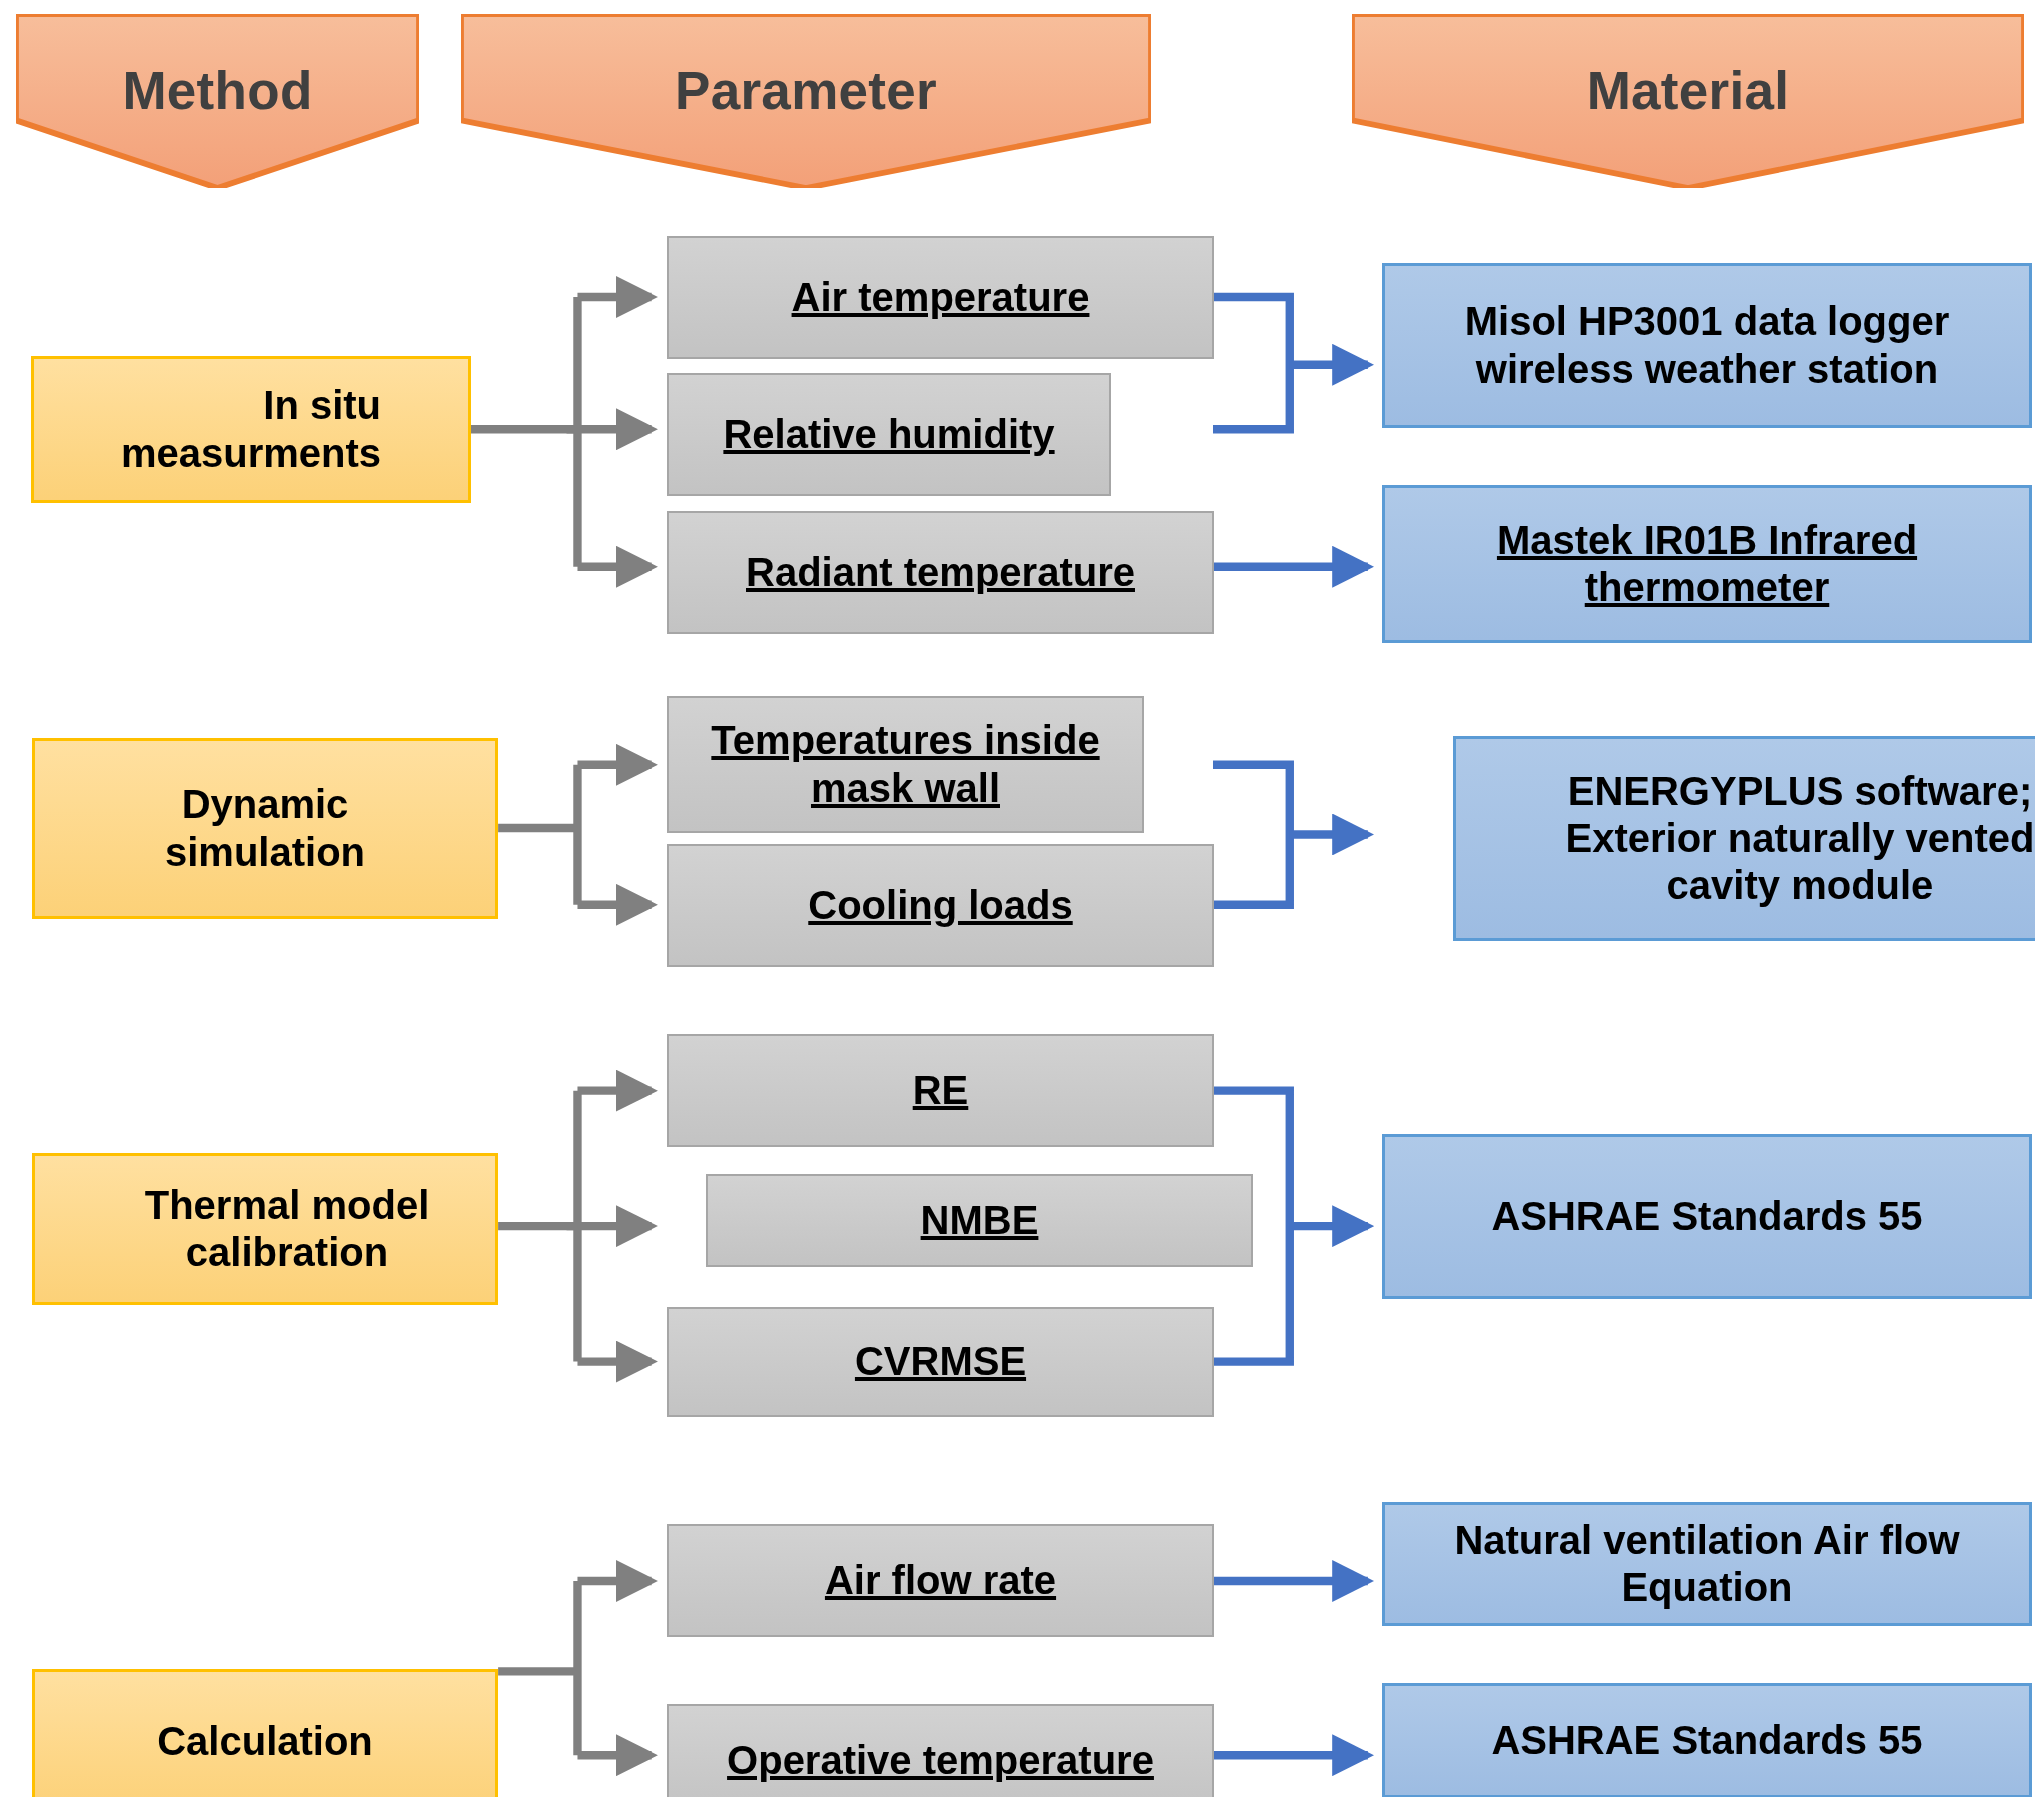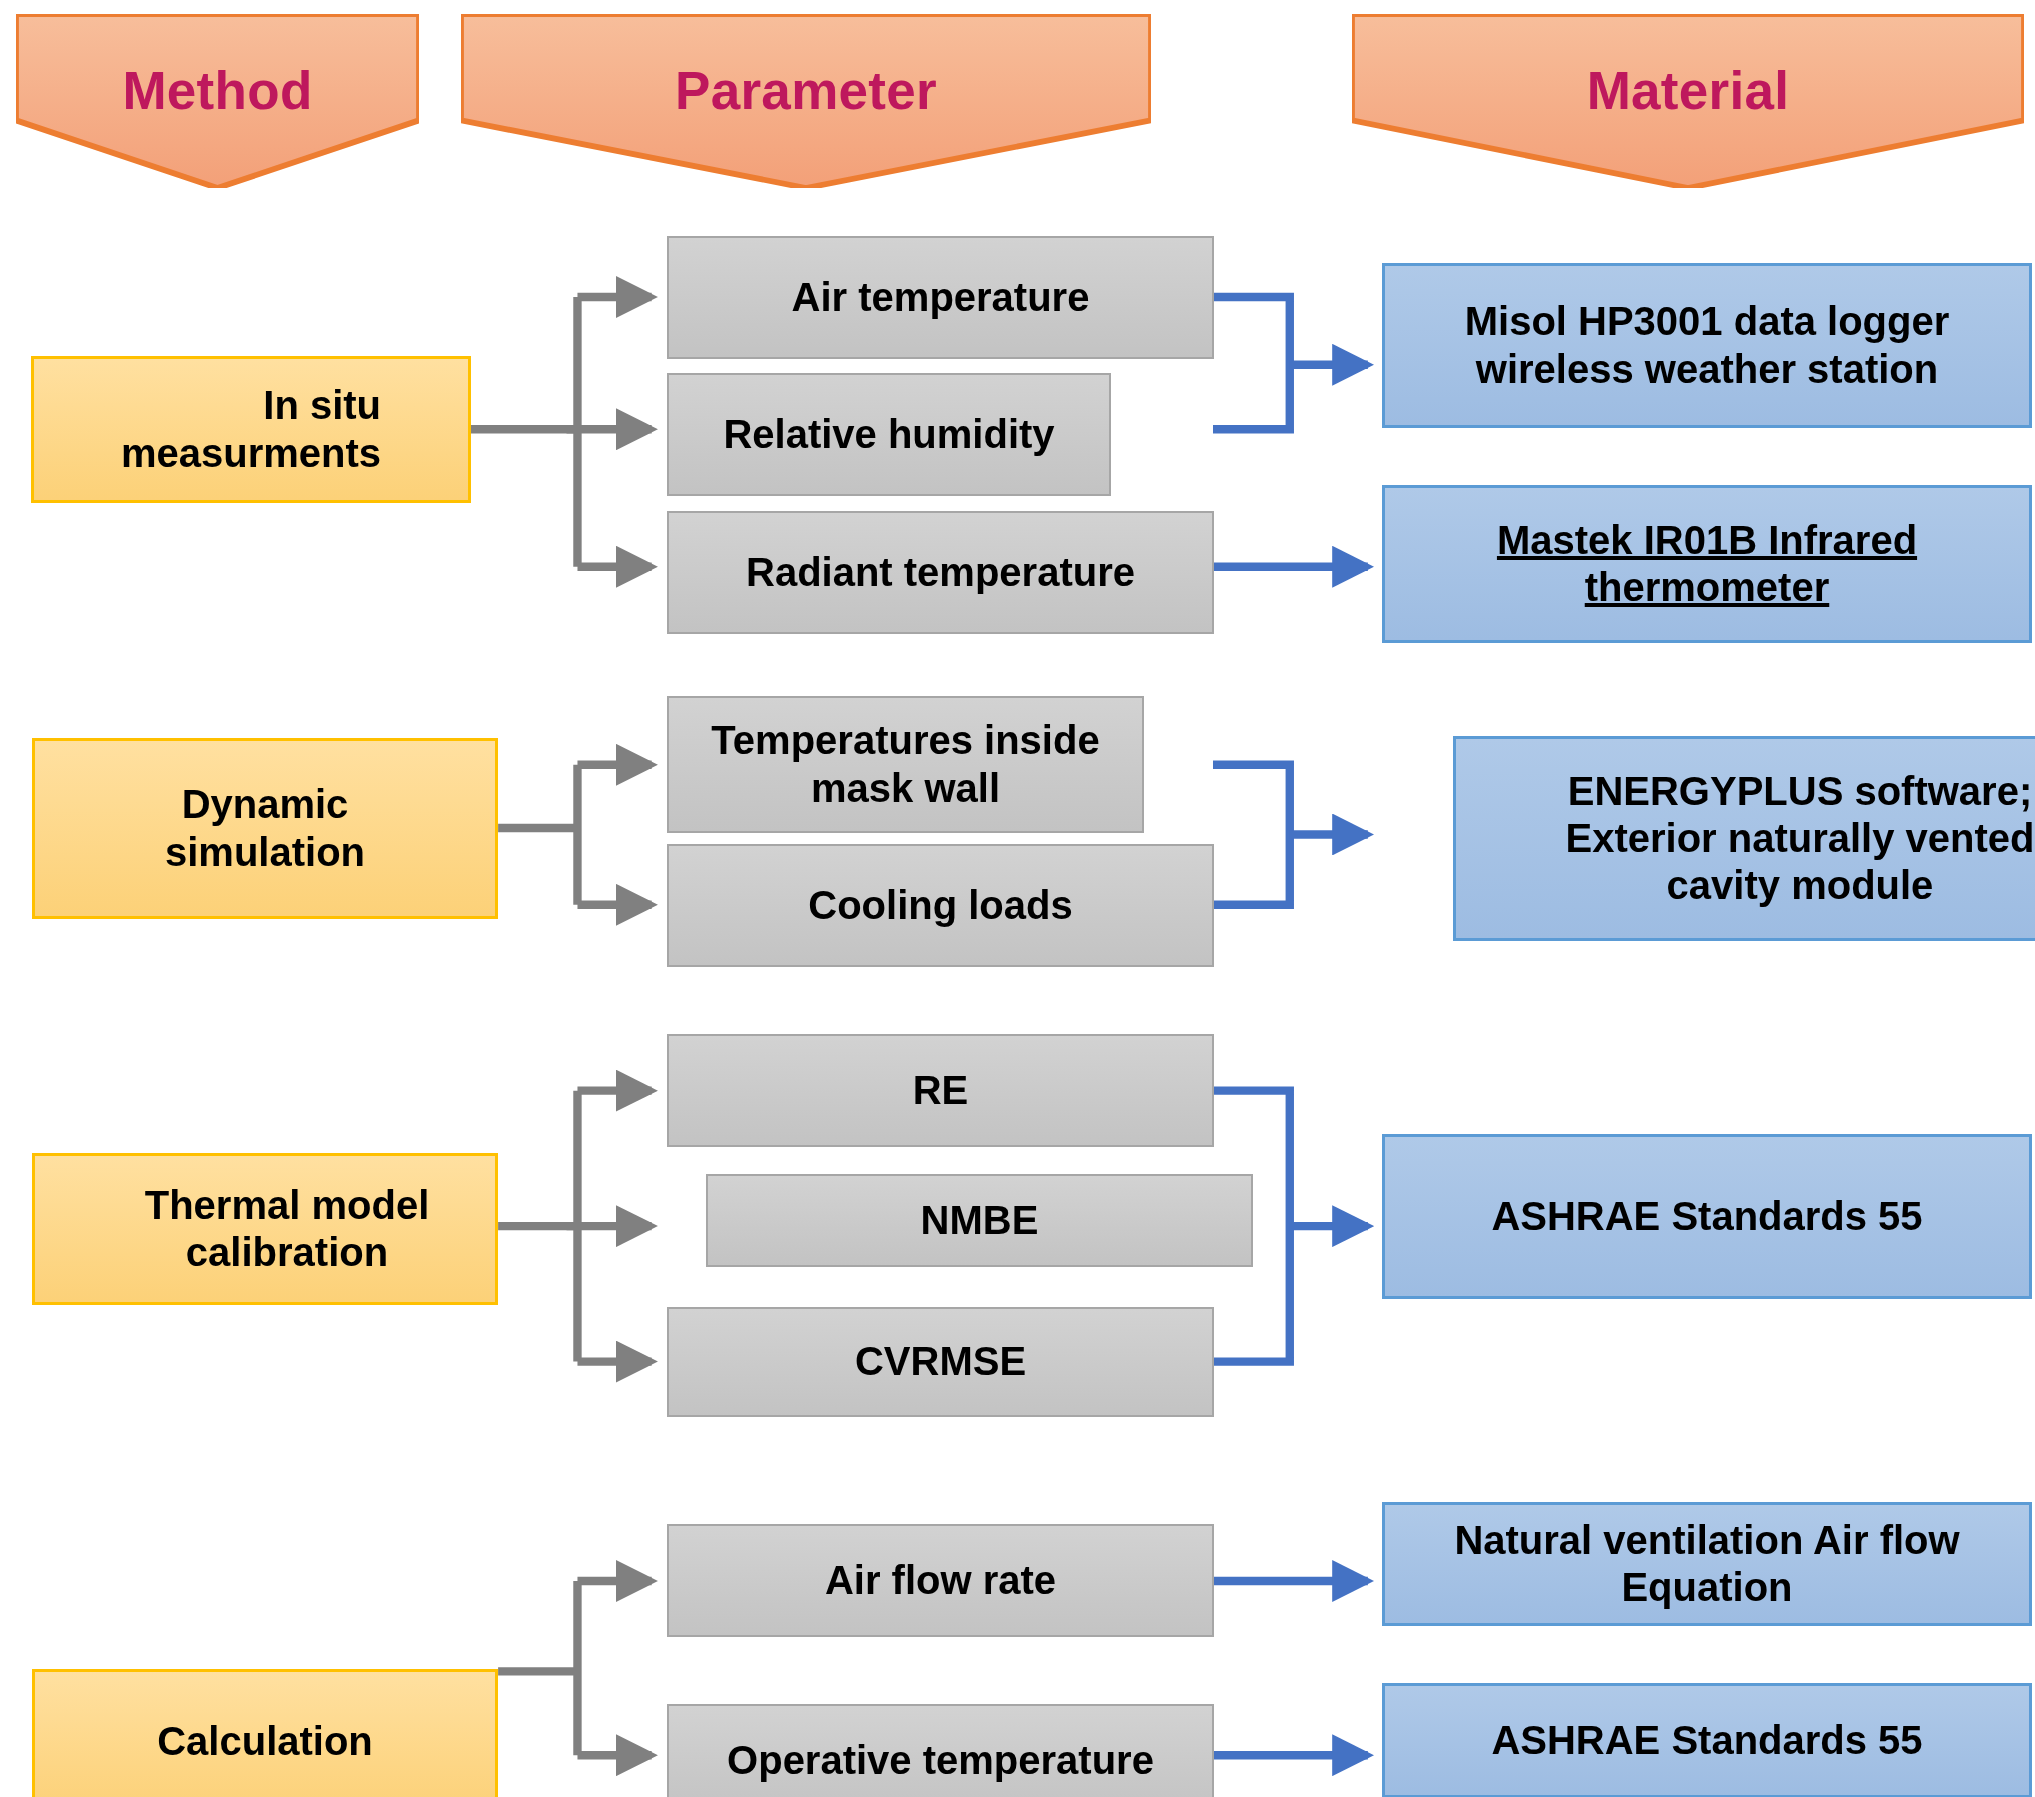--- a/index.html
+++ b/index.html
@@ -45,21 +45,21 @@
   .col-header .hdr-label {
     position: absolute;
     left: 0;
     right: 0;
     top: 50px;
     text-align: center;
     font-size: 53px;
     font-weight: bold;
     letter-spacing: 0.3px;
     line-height: 1;
-    color: #be185d;
+    color: #404040;
   }
 
   
   .node {
     position: absolute;
     box-sizing: border-box;
     display: flex;
     align-items: center;
     justify-content: center;
     text-align: center;
@@ -72,20 +72,21 @@
   .node.method {
     background: linear-gradient(180deg, #FFE0A0 0%, #FCD178 100%);
     border: 3.2px solid #FFC000;
     font-size: 40px;
   }
 
   .node.param {
     background: linear-gradient(180deg, #D2D2D2 0%, #C3C3C3 100%);
     border: 2.6px solid #A6A6A6;
     font-size: 40px;
+    text-decoration: underline;
   }
 
   .node.material {
     background: linear-gradient(180deg, #AFC9E8 0%, #9DBCE2 100%);
     border: 3.2px solid #5B9BD5;
     font-size: 40px;
   }
 </style>
 </head>
 <body>

